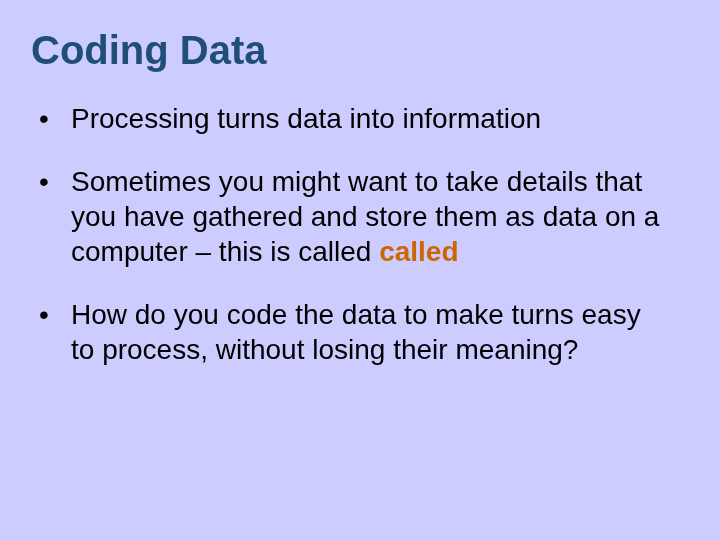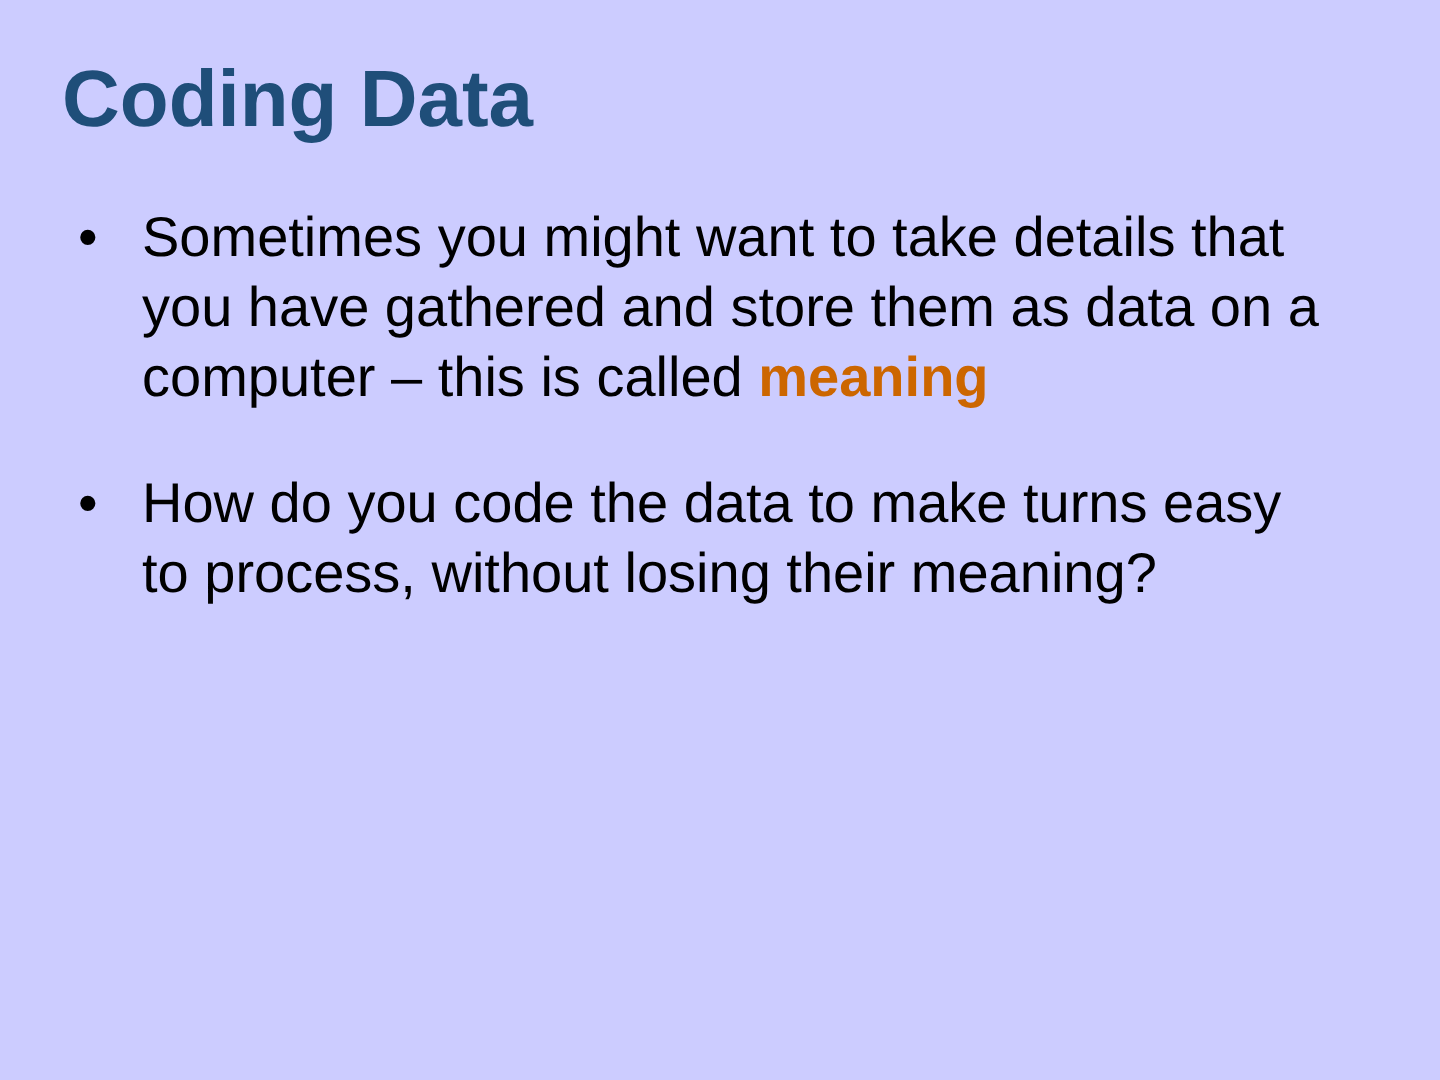--- a/index.html
+++ b/index.html
@@ -47,19 +47,22 @@
     font-weight: bold;
   }
 </style>
 </head>
 <body>
 
 <div class="slide">
   <h1 class="title">Coding Data</h1>
   <ul class="bullets">
     <li>
-      <span>Sometimes you might want to take details that you have gathered and store them as data on a computer  – this is called </span><span class="kw">meaning</span>
+      <span>Processing turns data into information</span>
+    </li>
+    <li>
+      <span>Sometimes you might want to take details that you have gathered and store them as data on a computer  – this is called </span><span class="kw">called</span>
     </li>
     <li>
       <span>How do you code the data to make turns easy to process, without losing their meaning?</span>
     </li>
   </ul>
 </div>
 
 </body></html>

